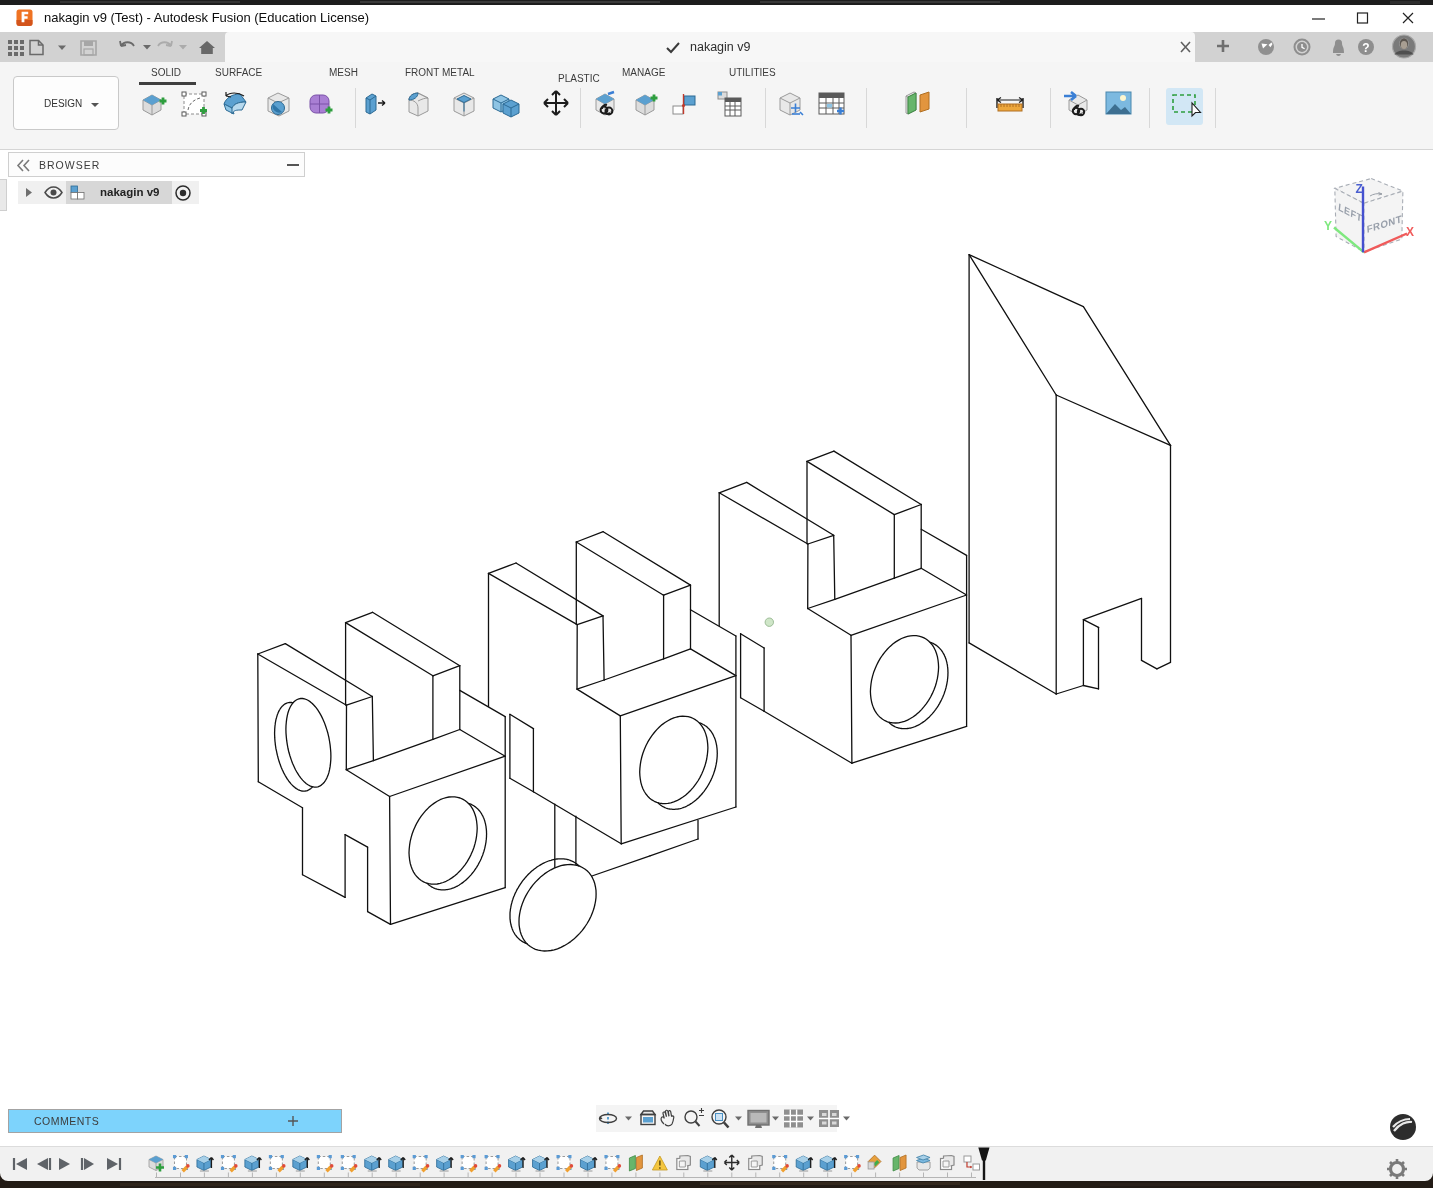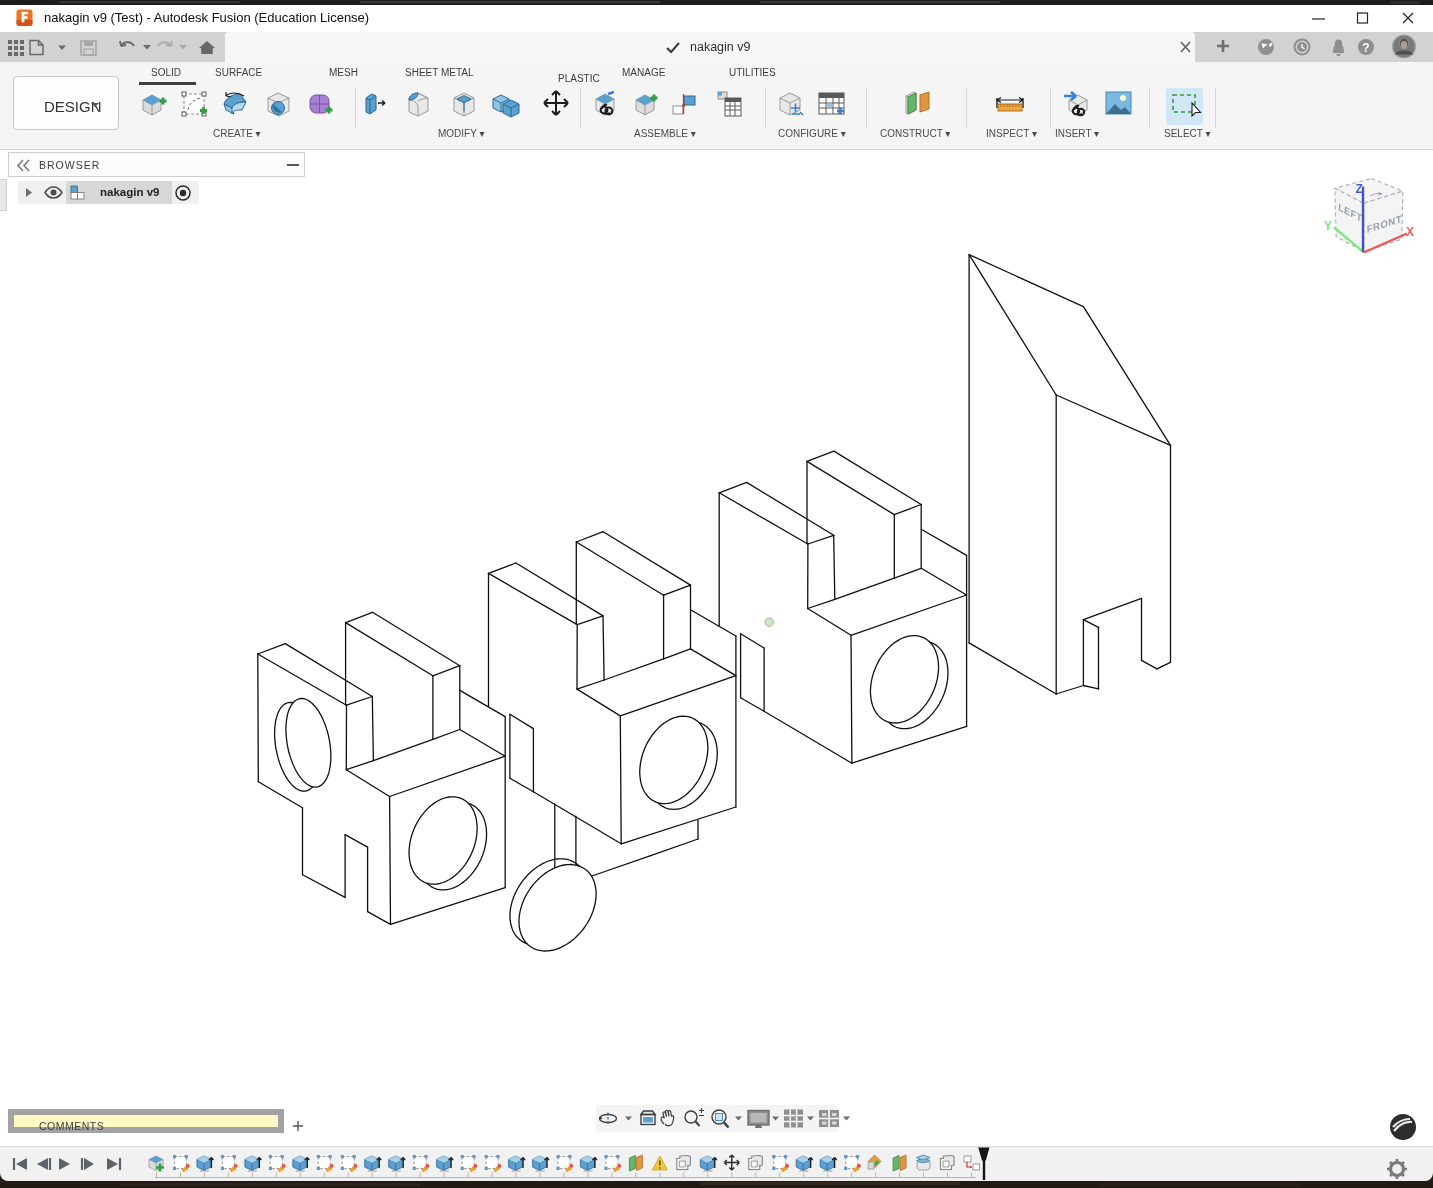--- a/index.html
+++ b/index.html
@@ -85,41 +85,31 @@
     <ellipse cx="194" cy="13" rx="3.2" ry="4" fill="#a89e92"></ellipse>
     <path d="M184.5 22.5c2.5-5.5 16.5-5.5 19 0z" fill="#4f4f4f"></path>
   </svg>
 </div>
 
 <div class="abs" style="left:0;top:62px;width:1433px;height:88px;background:#f5f5f5;border-bottom:1px solid #d5d5d5;box-sizing:border-box;">
   <div class="abs" style="left:0;top:5px;width:1407px;height:16px;font-size:10px;color:#3c3c3c;">
     <span class="abs" style="left:151px;">SOLID</span>
     <span class="abs" style="left:215px;">SURFACE</span>
     <span class="abs" style="left:329px;">MESH</span>
-    <span class="abs" style="left:405px;">SHEET METAL</span>
+    <span class="abs" style="left:405px;">FRONT METAL</span>
     <span class="abs" style="left:558px;margin-top:6px;">PLASTIC</span>
     <span class="abs" style="left:622px;">MANAGE</span>
     <span class="abs" style="left:713px;margin-left:16px;">UTILITIES</span>
   </div>
   <div class="abs" style="left:139px;top:20px;width:57px;height:3px;background:#3f3f3f;"></div>
   <div class="abs" style="left:13px;top:14px;width:106px;height:54px;background:#fdfdfd;border:1px solid #c9c9c9;border-radius:4px;box-sizing:border-box;">
-    <span class="abs" style="left:30px;top:21px;font-size:15px;color:#333;">DESIGN</span>
+    <span class="abs" style="left:30px;top:21px;font-size:10px;color:#333;">DESIGN</span>
     <svg class="abs" style="left:76px;top:24px;" width="10" height="8">
         <path d="M1 2l4 4 4-4z" fill="#555"></path>
       </svg>
-  </div>
-  <div class="abs" style="left:0;top:66px;width:1433px;height:14px;font-size:10px;color:#4a4a4a;">
-    <span class="abs" style="left:213px;">CREATE ▾</span>
-    <span class="abs" style="left:438px;">MODIFY ▾</span>
-    <span class="abs" style="left:634px;">ASSEMBLE ▾</span>
-    <span class="abs" style="left:778px;">CONFIGURE ▾</span>
-    <span class="abs" style="left:880px;">CONSTRUCT ▾</span>
-    <span class="abs" style="left:986px;">INSPECT ▾</span>
-    <span class="abs" style="left:1055px;">INSERT ▾</span>
-    <span class="abs" style="left:1164px;">SELECT ▾</span>
   </div>
   <svg class="abs" style="left:0;top:26px;" width="1433" height="40" viewBox="0 0 1433 40">
     <g stroke="#d8d8d8" stroke-width="1">
       <path d="M355.5 0v40M580.5 0v40M765.5 0v40M866.5 0v40M966.5 0v40M1050.5 0v40M1149.5 0v40M1215.5 0v40"></path>
     </g>
 
     <g transform="translate(139,2)">
       <path d="M4 10l9-5 9 5v10l-9 5-9-5z" fill="#dcdcdc" stroke="#9a9a9a"></path>
       <path d="M4 10l9 5 9-5" fill="none" stroke="#9a9a9a"></path>
         <path d="M13 15v10" stroke="#9a9a9a"></path>
@@ -441,21 +431,21 @@
     <text font-size="10" fill="#99a0ab" font-weight="bold" letter-spacing="0.5" transform="matrix(0.954,-0.298,0.06,1,1367,233)">FRONT</text>
     <path d="M1334 227.5L1364 252.3" stroke="#7ee87e" stroke-width="2.4"></path>
     <path d="M1364 252.3L1407 233.5" stroke="#f05a5a" stroke-width="2.4"></path>
     <path d="M1363 186.5V252.3" stroke="#4450cf" stroke-width="2.4"></path>
     <text x="1355.5" y="192.5" font-size="12" fill="#4a5fd0" font-weight="bold">Z</text>
     <text x="1324" y="230" font-size="12" fill="#7ee87e" font-weight="bold">Y</text>
     <text x="1406" y="236" font-size="12" fill="#f05a5a" font-weight="bold">X</text>
     <path d="M1370 196c3-2 8-3 12-2m-3.5-1.5l3.5 1.5-3.5 1" stroke="#9aa0a8" stroke-width="1" fill="none"></path>
 </svg>
 
-<div class="abs" style="left:8px;top:1109px;width:276px;height:24px;background:#fef9c3;border:6px solid #a3a3a3;box-sizing:border-box;">
+<div class="abs" style="left:8px;top:1109px;width:334px;height:24px;background:#7dd3fc;border:1px solid #a3a3a3;box-sizing:border-box;">
   <span class="abs" style="left:25px;top:5px;font-size:10.5px;letter-spacing:0.5px;color:#3c3c3c;">COMMENTS</span>
   <svg class="abs" style="left:278px;top:5px;" width="12" height="12">
       <path d="M6 1v10M1 6h10" stroke="#555" stroke-width="1.4"></path>
     </svg>
 </div>
 
 <svg class="abs" style="left:595px;top:1104px;" width="258" height="30" viewBox="0 0 258 30">
   <rect x="1" y="1" width="241" height="27" fill="#f4f4f4"></rect>
   <g stroke="#3f3f3f" stroke-width="1.4" fill="none">
     <path d="M13 8.5v12" stroke="#5ba0d0" stroke-dasharray="2.5 2" stroke-width="2"></path>

